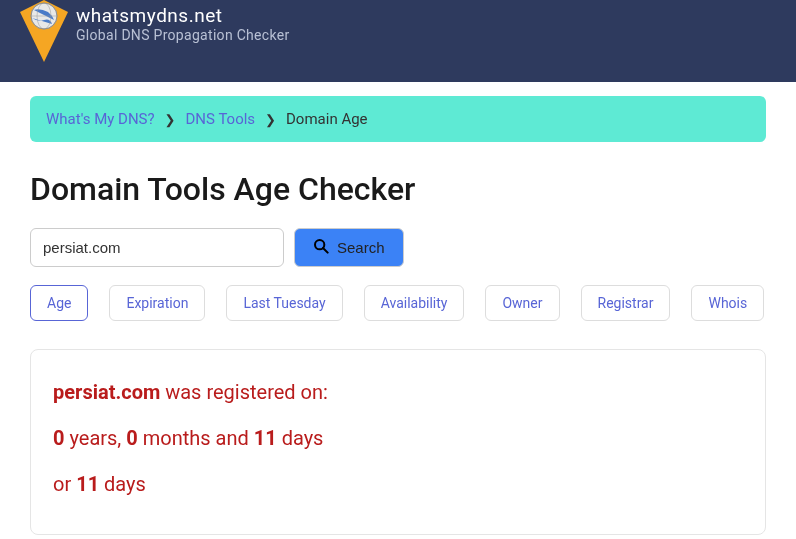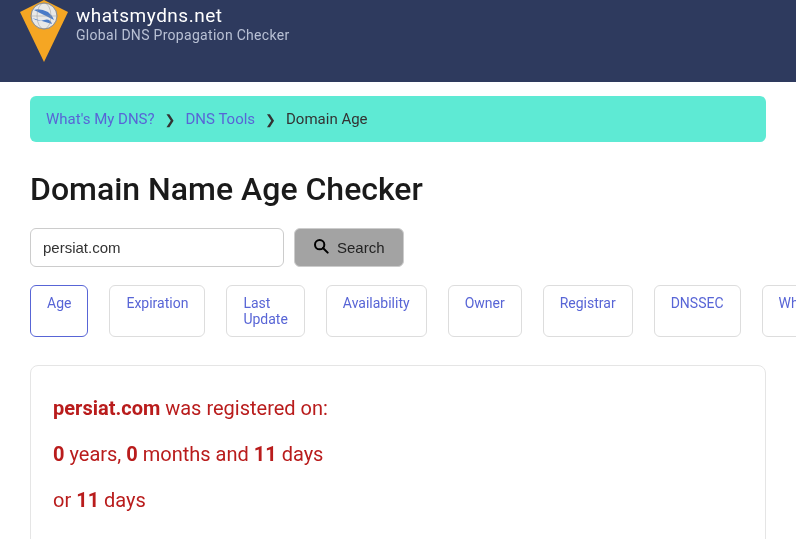--- a/index.html
+++ b/index.html
@@ -11,21 +11,21 @@
     .logo-title { font-size: 19px; font-weight: 400; letter-spacing: 0.5px; }
     .logo-subtitle { font-size: 14px; color: #b8c0d4; letter-spacing: 0.3px; }
     .container { padding: 0 30px; }
     .breadcrumb-bar { background: #5eead4; border-radius: 6px; padding: 14px 16px; margin-top: 14px; display: flex; align-items: center; gap: 10px; font-size: 15px; }
     .breadcrumb-link { color: #5865d6; text-decoration: none; cursor: pointer; }
     .breadcrumb-sep { color: #333; font-size: 13px; }
     .breadcrumb-current { color: #333; }
     .page-title { font-size: 32px; font-weight: 500; color: #1a1a1a; margin-top: 28px; margin-bottom: 20px; }
     .search-row { display: flex; gap: 10px; margin-bottom: 18px; }
     .domain-input { width: 254px; padding: 9px 12px; font-size: 15px; border: 1px solid #ccc; border-radius: 6px; color: #333; outline: none; }
-    .search-btn { display: flex; align-items: center; gap: 8px; padding: 9px 18px; font-size: 15px; font-weight: 500; background: #a3a3a3; border: 1px solid #ccc; border-radius: 6px; cursor: pointer; color: #222; }
+    .search-btn { display: flex; align-items: center; gap: 8px; padding: 9px 18px; font-size: 15px; font-weight: 500; background: #3b82f6; border: 1px solid #ccc; border-radius: 6px; cursor: pointer; color: #222; }
     .tabs-row { display: flex; gap: 21px; margin-bottom: 28px; }
     .tab { padding: 9px 16px; font-size: 14px; border: 1px solid #ddd; border-radius: 6px; background: #fff; color: #5865d6; cursor: pointer; }
     .tab.active { border-color: #5865d6; color: #5865d6; }
     .result-card { border: 1px solid #e5e5e5; border-radius: 8px; padding: 30px 22px 38px 22px; }
     .result-line { font-size: 20px; margin-bottom: 22px; color: #b91c1c; }
     .result-line:last-child { margin-bottom: 0; }
     .bold { font-weight: 700; }
   </style>
 </head>
 <body>
@@ -55,43 +55,42 @@
 
 <div class="container">
   <nav class="breadcrumb-bar">
     <a class="breadcrumb-link">What's My DNS?</a>
     <span class="breadcrumb-sep">❯</span>
     <a class="breadcrumb-link">DNS Tools</a>
     <span class="breadcrumb-sep">❯</span>
     <span class="breadcrumb-current">Domain Age</span>
   </nav>
 
-  <h1 class="page-title">Domain Name Age Checker</h1>
+  <h1 class="page-title">Domain Tools Age Checker</h1>
 
   <div class="search-row">
     <input type="text" class="domain-input" value="persiat.com" style="">
     <button class="search-btn">
       <span>
         <svg width="16" height="16" viewBox="0 0 24 24" fill="none" stroke="#000" stroke-width="3" stroke-linecap="round">
           <circle cx="10" cy="10" r="7"></circle>
           <line x1="15" y1="15" x2="22" y2="22"></line>
         </svg>
       </span>
       <span>Search</span>
     </button>
   </div>
 
   <div class="tabs-row">
     <a class="tab active">Age</a>
     <a class="tab">Expiration</a>
-    <a class="tab">Last Update</a>
+    <a class="tab">Last Tuesday</a>
     <a class="tab">Availability</a>
     <a class="tab">Owner</a>
     <a class="tab">Registrar</a>
-    <a class="tab">DNSSEC</a>
     <a class="tab">Whois</a>
   </div>
 
   <div class="result-card">
     <p class="result-line">
       <span class="bold">persiat.com</span><span> was registered on:</span>
     </p>
     <p class="result-line">
       <span class="bold">0</span><span> years, </span><span class="bold">0</span><span> months and </span><span class="bold">11</span><span> days</span>
     </p>

